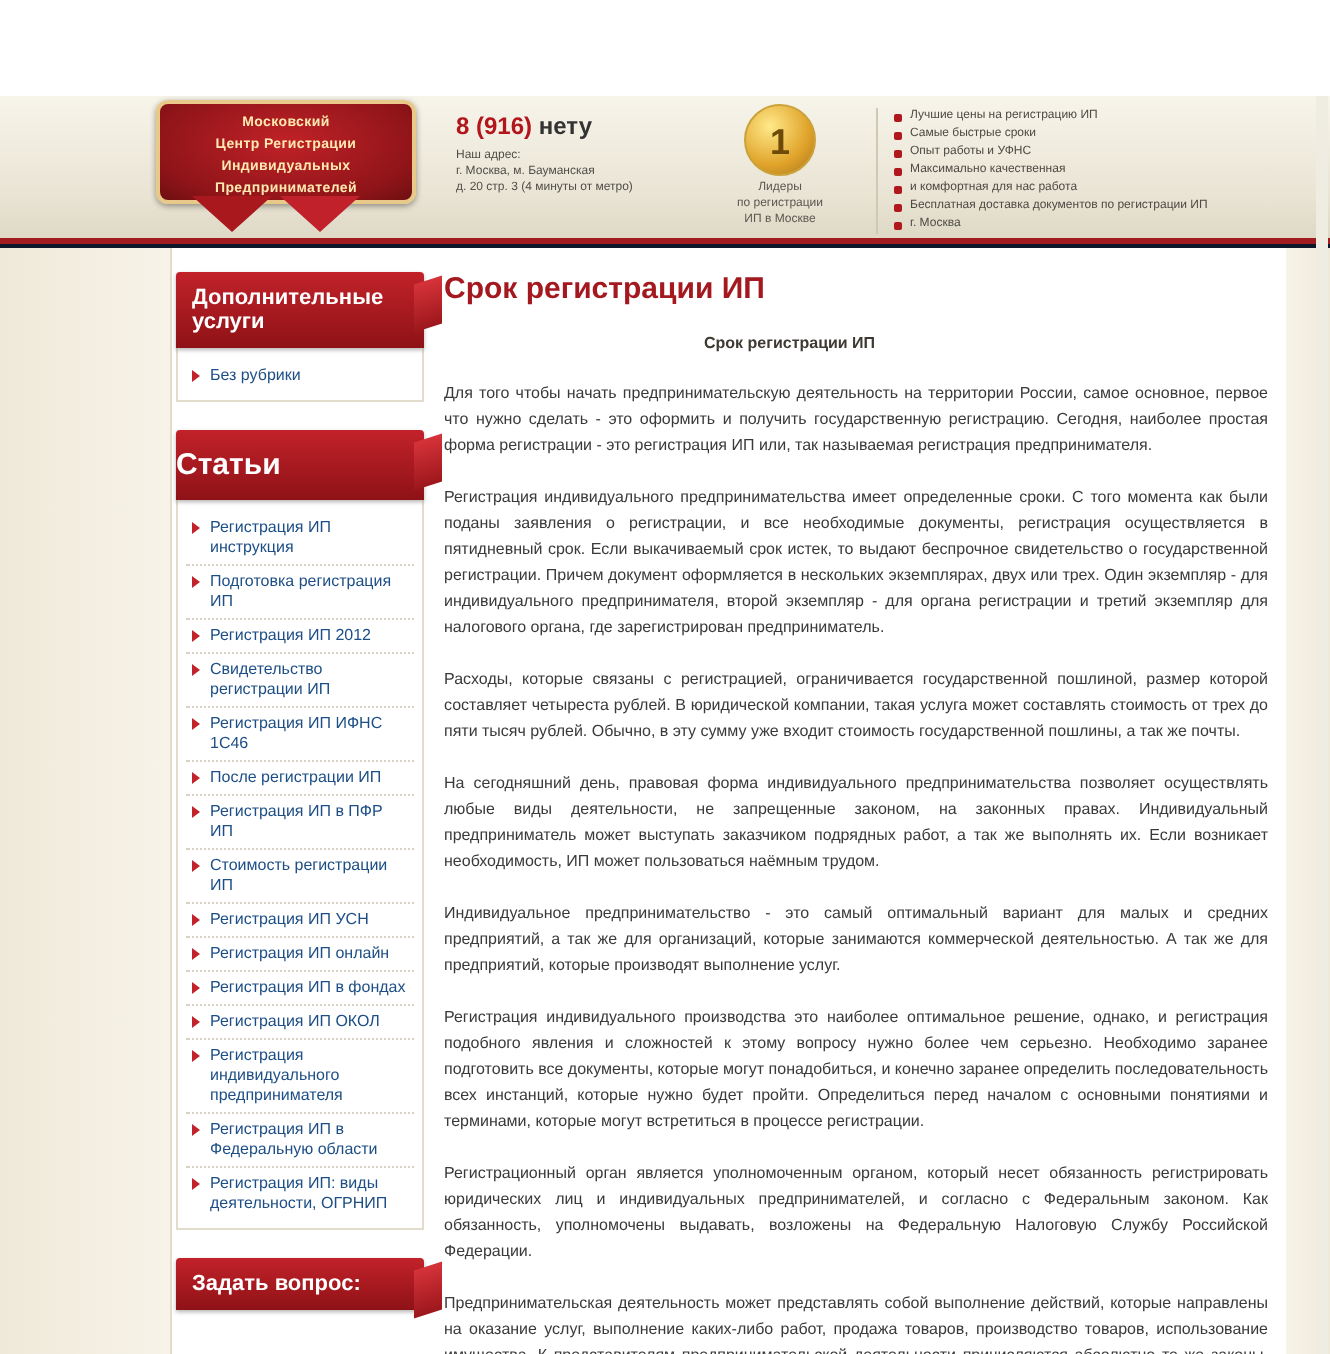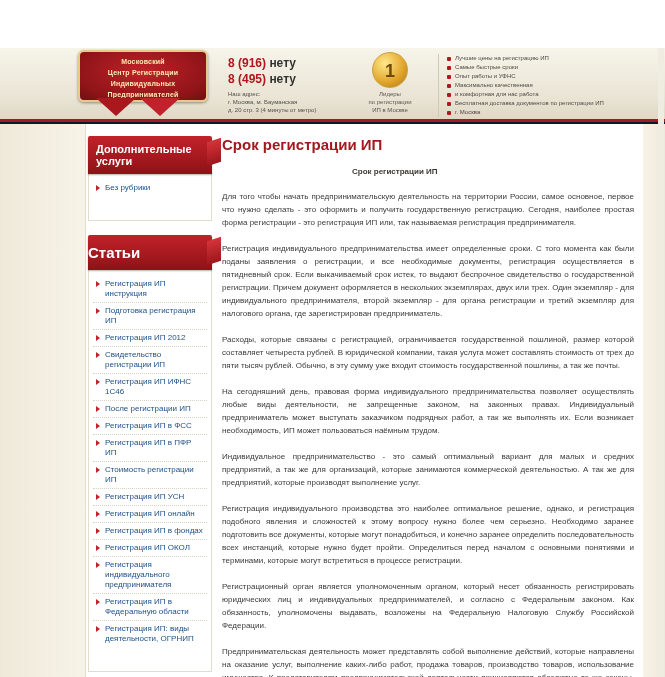--- a/index.html
+++ b/index.html
@@ -169,21 +169,21 @@
     position: absolute;
     right: -9px; top: 4px;
     width: 14px; height: 24px;
     background: linear-gradient(#d6333a, #9c171c);
     transform: skewY(-18deg);
   }
   .panel-body {
     background: #ffffff;
     border: 1px solid #e2dccc;
     border-top: none;
-    padding: 6px 4px 24px 4px;
+    padding: 6px 4px 4px 4px;
     margin-bottom: 14px;
   }
   .menu-item {
     font-size: 8px;
     line-height: 10px;
     color: #1d4f86;
     padding: 3px 2px 3px 12px;
     position: relative;
     border-bottom: 1px dotted #d8d2c2;
     cursor: pointer;
@@ -245,24 +245,20 @@
         <div>Центр Регистрации</div>
         <div>Индивидуальных</div>
         <div>Предпринимателей</div>
       </div>
       <div class="logo-ribbon"></div>
       <div class="logo-ribbon2"></div>
 
       <div class="phones">
         <div class="phone-line">
           <span class="phone-code">8 (916)</span>
-          <span class="phone-num">нету</span>
-        </div>
-        <div class="phone-line">
-          <span class="phone-code">8 (495)</span>
           <span class="phone-num">нету</span>
         </div>
         <div class="addr">
           <div>Наш адрес:</div>
           <div>г. Москва, м. Бауманская</div>
           <div>д. 20 стр. 3 (4 минуты от метро)</div>
         </div>
       </div>
 
       <div class="medal-block">
@@ -298,21 +294,20 @@
       </div>
 
       <div class="panel-head big">Статьи</div>
       <div class="panel-body">
         <div class="menu-item">Регистрация ИП инструкция</div>
         <div class="menu-item">Подготовка регистрация ИП</div>
         <div class="menu-item">Регистрация ИП 2012</div>
         <div class="menu-item">Свидетельство регистрации ИП</div>
         <div class="menu-item">Регистрация ИП ИФНС 1С46</div>
         <div class="menu-item">После регистрации ИП</div>
-        <div class="menu-item">Регистрация ИП в ФСС</div>
         <div class="menu-item">Регистрация ИП в ПФР ИП</div>
         <div class="menu-item">Стоимость регистрации ИП</div>
         <div class="menu-item">Регистрация ИП УСН</div>
         <div class="menu-item">Регистрация ИП онлайн</div>
         <div class="menu-item">Регистрация ИП в фондах</div>
         <div class="menu-item">Регистрация ИП ОКОЛ</div>
         <div class="menu-item">Регистрация индивидуального предпринимателя</div>
         <div class="menu-item">Регистрация ИП в Федеральную области</div>
         <div class="menu-item">Регистрация ИП: виды деятельности, ОГРНИП</div>
       </div>

